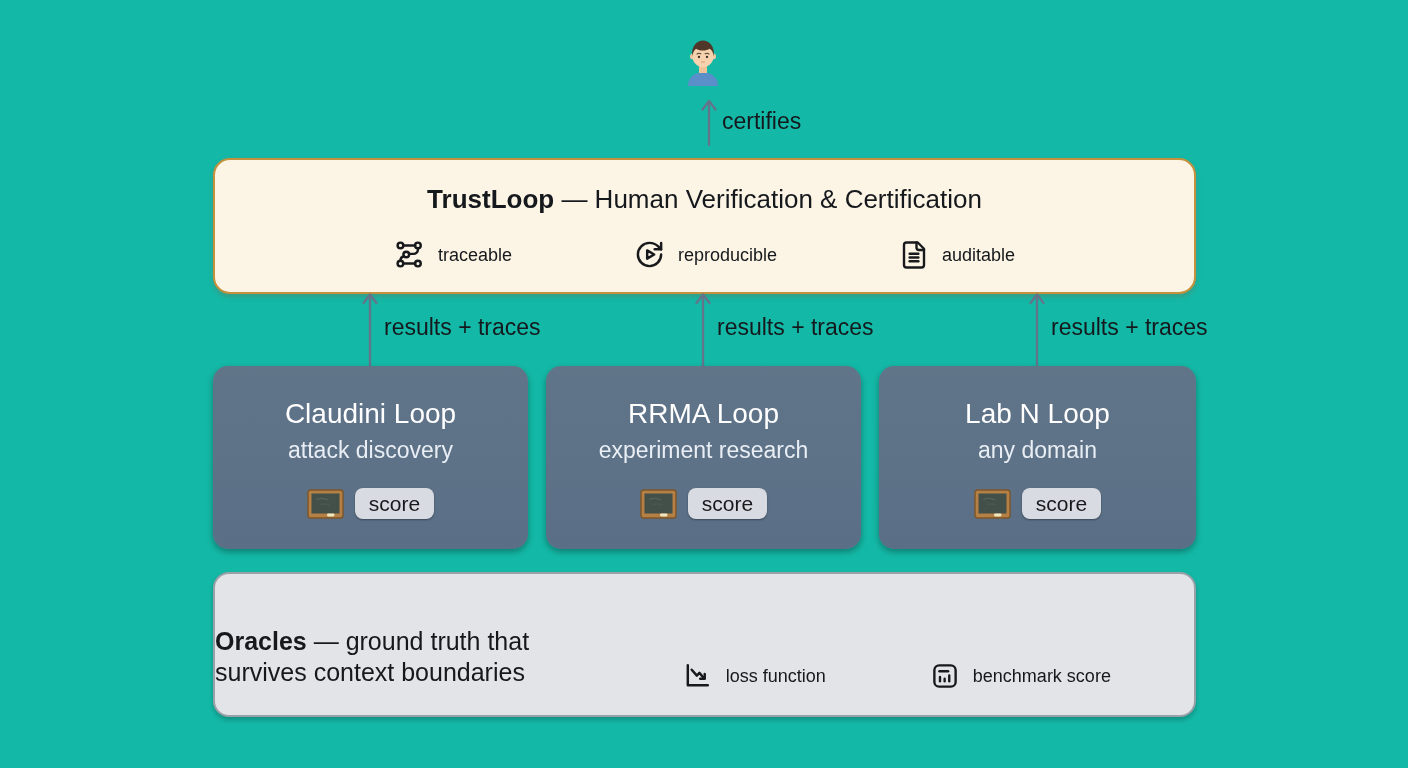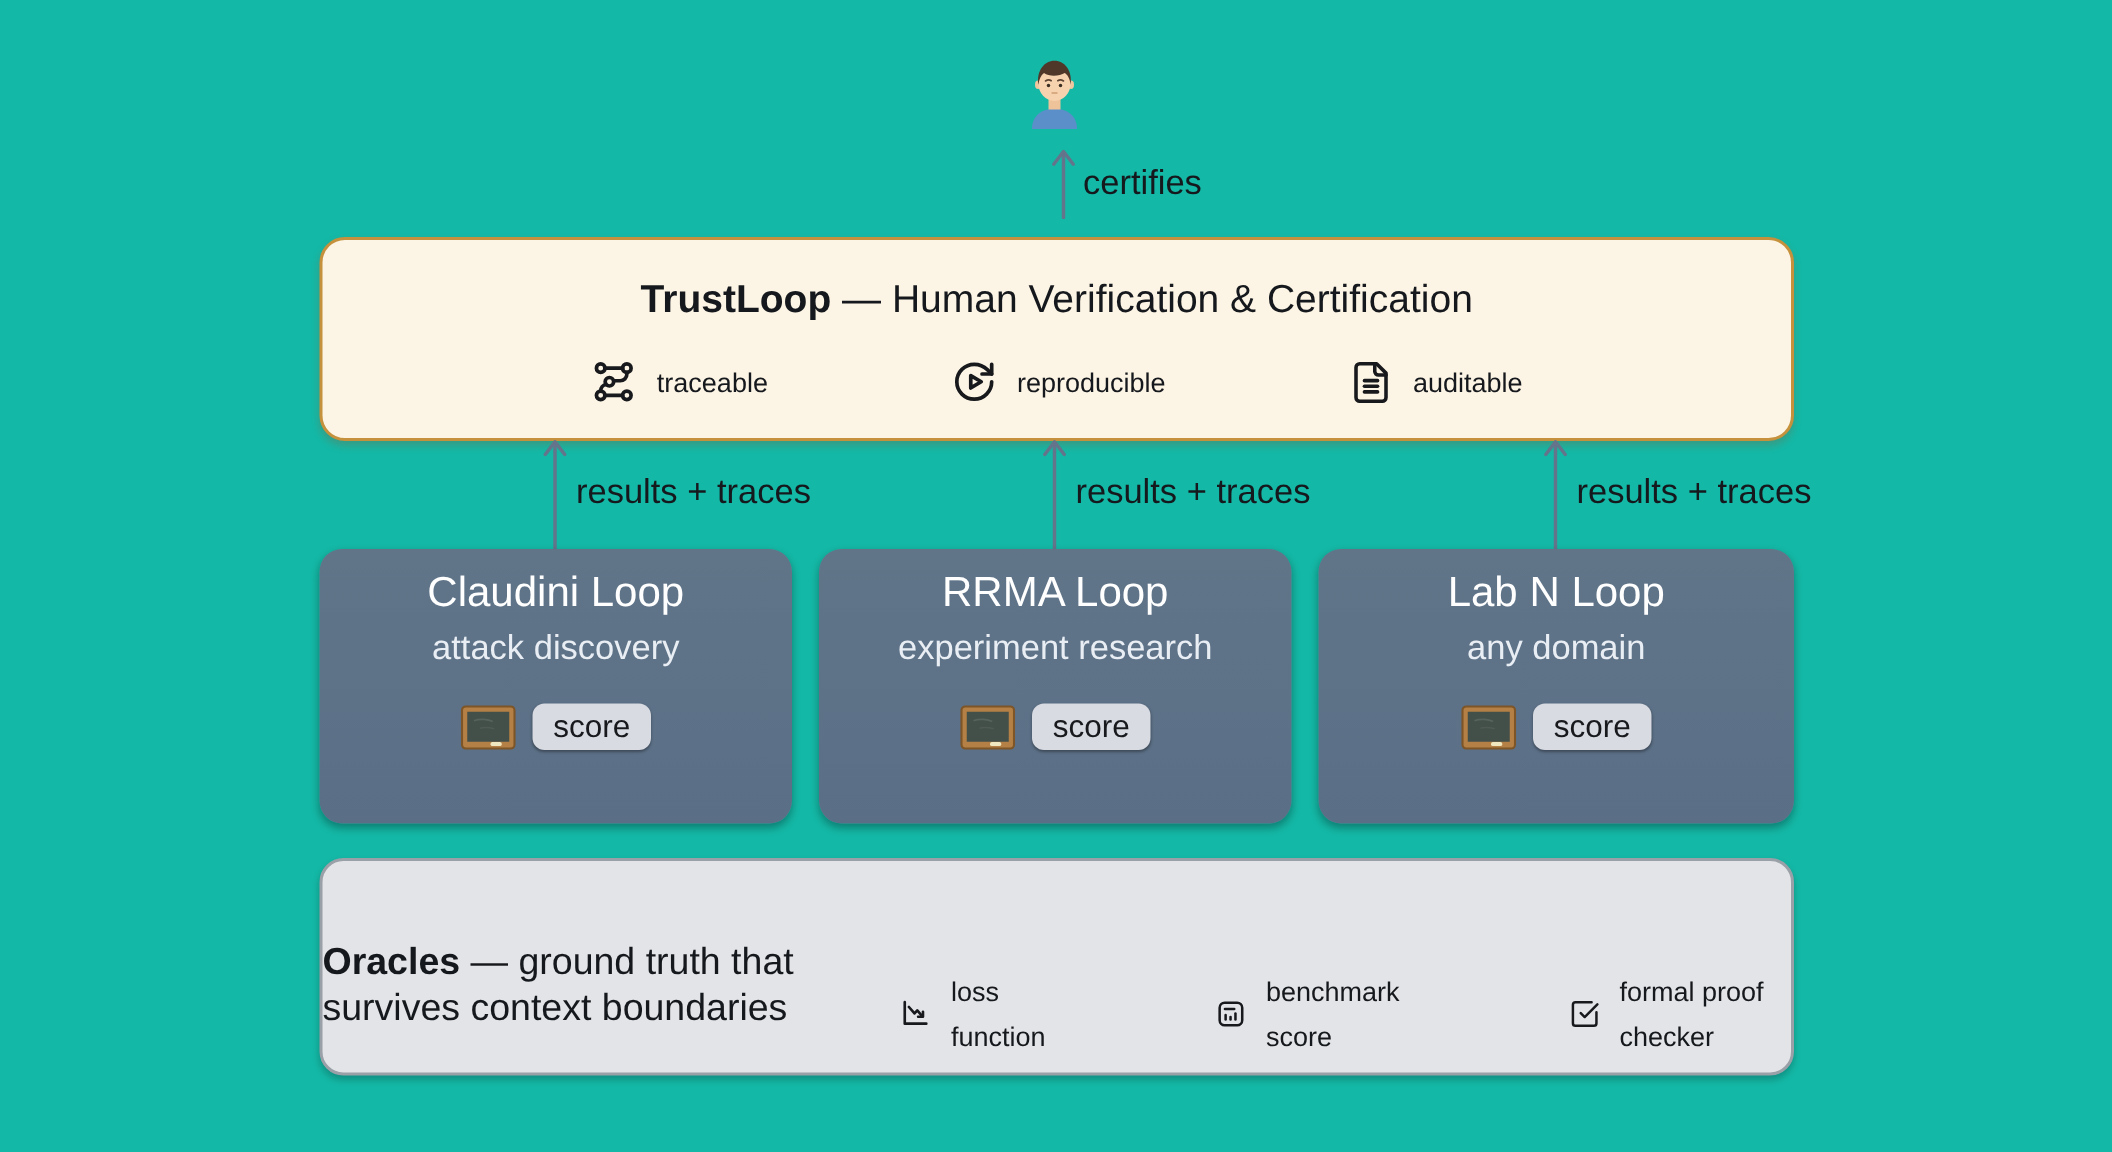--- a/index.html
+++ b/index.html
@@ -51,21 +51,21 @@
   .flow-label-2 { left: 717px; top: 313px; }
   .flow-label-3 { left: 1051px; top: 313px; }
 
   
   .loop-box {
     top: 366px; height: 183px;
     background: linear-gradient(180deg, #617589 0%, #5a6e86 100%);
     border-radius: 15px;
     box-shadow: 0 3px 6px rgba(0,0,0,.32);
     display: flex; flex-direction: column; align-items: center;
-    padding-top: 12px; color: #ffffff;
+    padding-top: 31px; color: #ffffff;
   }
   .loop-1 { left: 213px; width: 315px; }
   .loop-2 { left: 546px; width: 315px; }
   .loop-3 { left: 879px; width: 317px; }
   .loop-title { font-size: 28px; line-height: 33px; font-weight: 400; color:#ffffff; }
   .loop-subtitle { font-size: 23px; line-height: 29px; margin-top: 6px; color: #e9eef4; }
   .loop-badge-row { display: flex; align-items: flex-end; gap: 11px; margin-top: 23px; }
   .score-badge {
     background: #d8dbe1; color: #17191d;
     font-size: 21px; line-height: 30px; height: 31px;
@@ -227,23 +227,16 @@
       <div class="feature-item">
         <svg width="30" height="30" viewBox="0 0 24 24" fill="none" stroke="#17191c" stroke-width="1.9" stroke-linecap="round" stroke-linejoin="round">
           <rect x="3.5" y="3.5" width="17" height="17" rx="3.8"></rect>
           <path d="M7.5 8.2h7"></path>
           <path d="M8 16.2v-3.4"></path>
           <path d="M11.7 16.2v-2"></path>
           <path d="M15.4 16.2v-4.6"></path>
         </svg>
         <span class="f-label">benchmark score</span>
       </div>
-      <div class="feature-item">
-        <svg width="30" height="30" viewBox="0 0 24 24" fill="none" stroke="#17191c" stroke-width="1.9" stroke-linecap="round" stroke-linejoin="round">
-          <path d="M21 10.7V19a2 2 0 0 1-2 2H5a2 2 0 0 1-2-2V5a2 2 0 0 1 2-2h12.3"></path>
-          <path d="m9 11.3 3 3L21.7 4.6"></path>
-        </svg>
-        <span class="f-label">formal proof checker</span>
-      </div>
     </div>
   </div>
 
 </div>
 
 </body></html>

